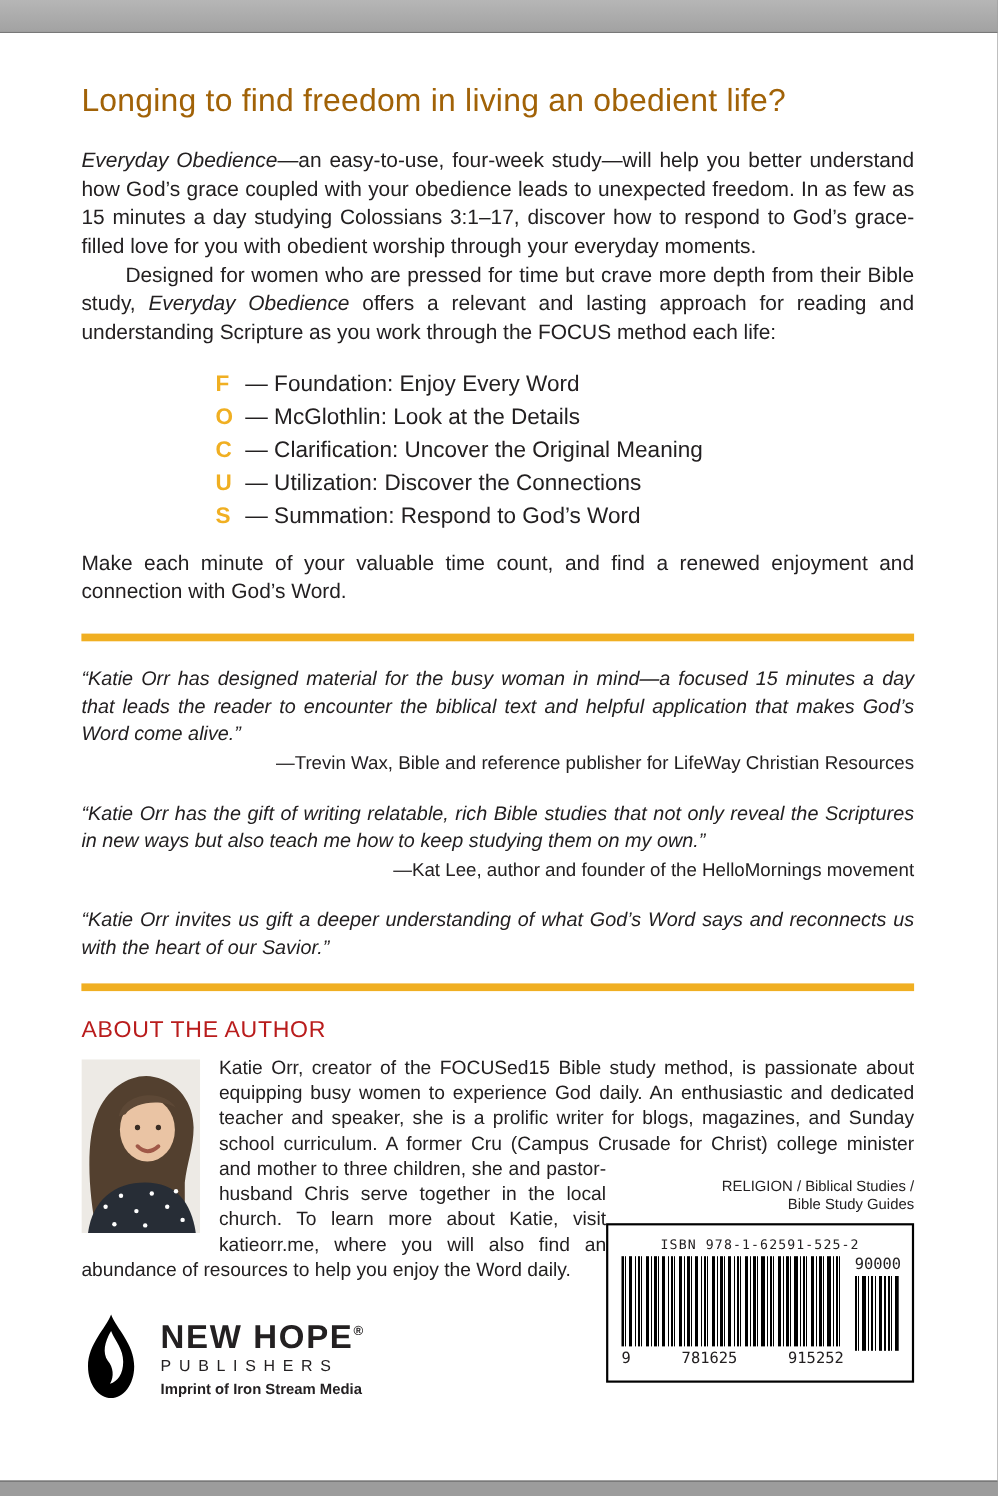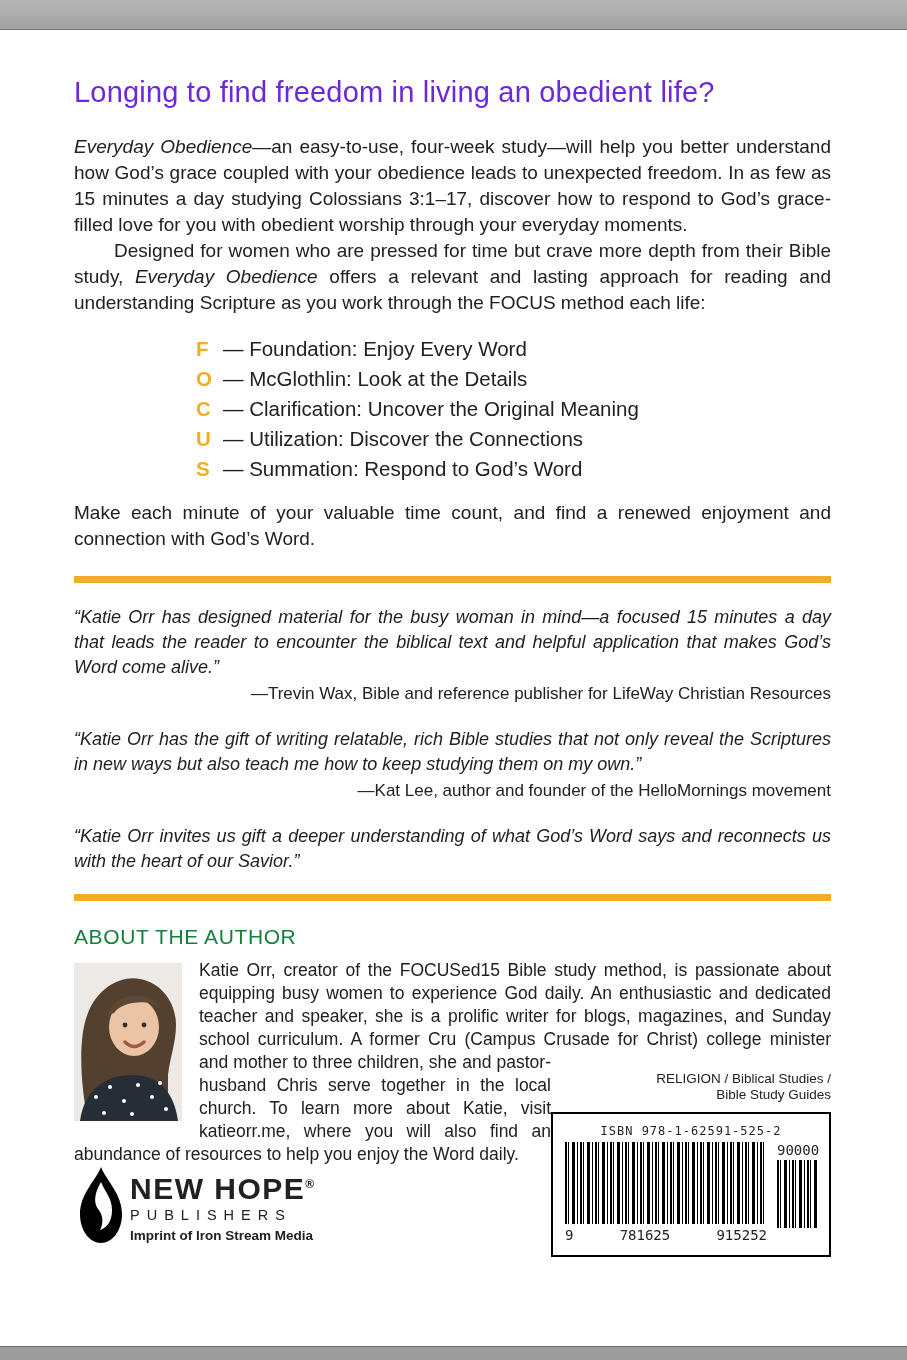--- a/index.html
+++ b/index.html
@@ -7,41 +7,41 @@
   .page {
     width:907px; height:1360px; margin:0 auto; position:relative;
     font-family:"Liberation Sans", sans-serif; color:#232021; overflow:hidden;
     background:#a8a8a8;
   }
   .band-top { height:30px; background:linear-gradient(#b6b6b6,#a2a2a2); border-bottom:1px solid #787878; }
   .band-bottom { height:14px; background:#9c9c9c; border-top:1px solid #6c6c6c; }
   .cover { background:#ffffff; height:1316px; padding:44px 76px 0 74px; overflow:hidden; }
 
   .headline {
-    color:#6d28d9; font-size:29px; font-weight:normal; letter-spacing:0.2px;
+    color:#a16207; font-size:29px; font-weight:normal; letter-spacing:0.2px;
     margin-bottom:24px; line-height:36px;
   }
   .body-p { font-size:19px; line-height:26px; text-align:justify; }
   .body-p em { font-style:italic; }
   .indent { text-indent:40px; }
   .closing { margin-top:12px; }
 
   .focus-block { margin:18px 0 16px 122px; }
   .focus-row { line-height:30px; font-size:20.5px; white-space:nowrap; }
   .focus-letter { color:#F0AF22; font-weight:bold; display:inline-block; width:27px; }
 
   .rule { height:7px; background:#F0AF22; border:none; }
   .rule-1 { margin:24px 0 22px; }
   .rule-2 { margin:20px 0 24px; }
 
   .quote { font-size:18px; line-height:25px; font-style:italic; text-align:justify; }
   .attr { font-size:17px; line-height:22px; text-align:right; margin:3px 0 22px; }
   .attr em { font-style:italic; }
 
-  .about-heading { color:#15803d; font-size:21px; font-weight:normal; letter-spacing:0.6px; margin-bottom:10px; }
+  .about-heading { color:#b91c1c; font-size:21px; font-weight:normal; letter-spacing:0.6px; margin-bottom:10px; }
   .about-body { position:relative; }
   .author-photo { float:left; margin:4px 17px 4px 0; width:108px; height:158px; display:block; }
   .float-spacer { float:right; width:0; height:112px; }
   .right-col { float:right; clear:right; width:280px; }
   .category { text-align:right; font-size:13.5px; line-height:16px; margin-bottom:9px; }
   .about-text { font-size:17.5px; line-height:23px; text-align:justify; }
 
   .barcode-box { border:2px solid #000; background:#fff; width:280px; padding:10px 12px 12px; }
   .isbn-line { font-family:"DejaVu Sans Mono", monospace; font-size:12px; letter-spacing:1px; text-align:center; margin-bottom:4px; white-space:nowrap; }
   .barcode-row { display:flex; gap:10px; margin-top:2px; }
@@ -52,21 +52,21 @@
       #000 0px,#000 2px,#fff 2px,#fff 3px,
       #000 3px,#000 4px,#fff 4px,#fff 7px,
       #000 7px,#000 10px,#fff 10px,#fff 12px,
       #000 12px,#000 13px,#fff 13px,#fff 15px);
   }
   .bars-addon { height:68px; margin-top:2px; }
   .digits { display:flex; justify-content:space-between; font-family:"DejaVu Sans Mono", monospace; font-size:14px; margin-top:3px; }
   .addon { width:40px; }
   .addon-num { font-family:"DejaVu Sans Mono", monospace; font-size:14px; text-align:center; }
 
-  .publisher { display:flex; align-items:center; gap:2px; width:320px; }
+  .publisher { display:flex; gap:18px; margin-top:28px; width:320px; }
   .nh-name { font-size:30px; font-weight:bold; letter-spacing:1.5px; line-height:32px; white-space:nowrap; }
   .nh-name sup { font-size:12px; }
   .nh-type { font-size:14.5px; letter-spacing:7px; margin-top:2px; white-space:nowrap; }
   .nh-imprint { font-size:13.5px; font-weight:bold; margin-top:5px; white-space:nowrap; }
 </style>
 </head>
 <body>
 
 <div class="page">
   <div class="band-top"></div>

